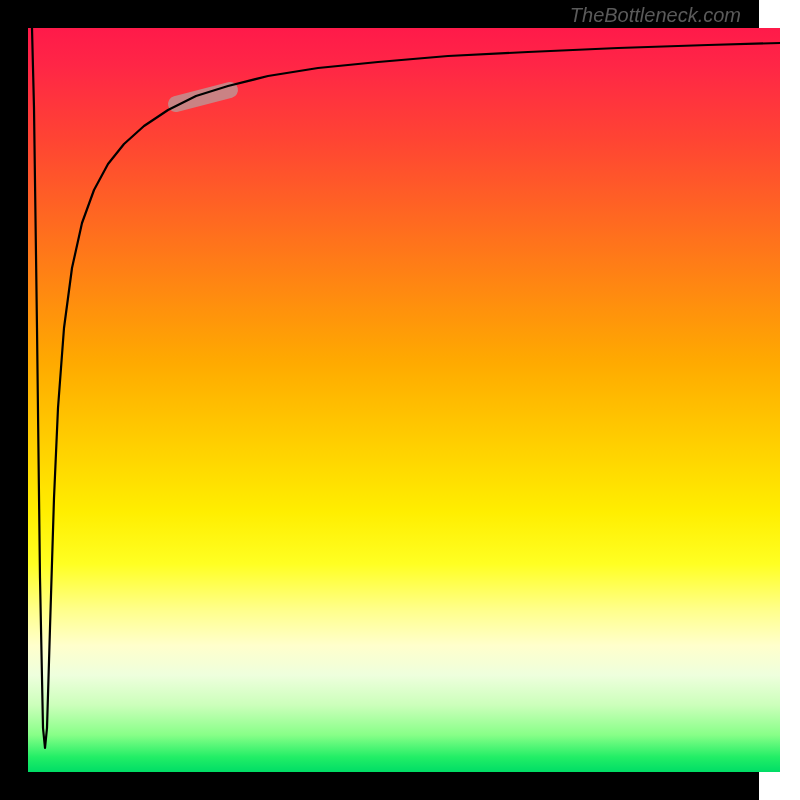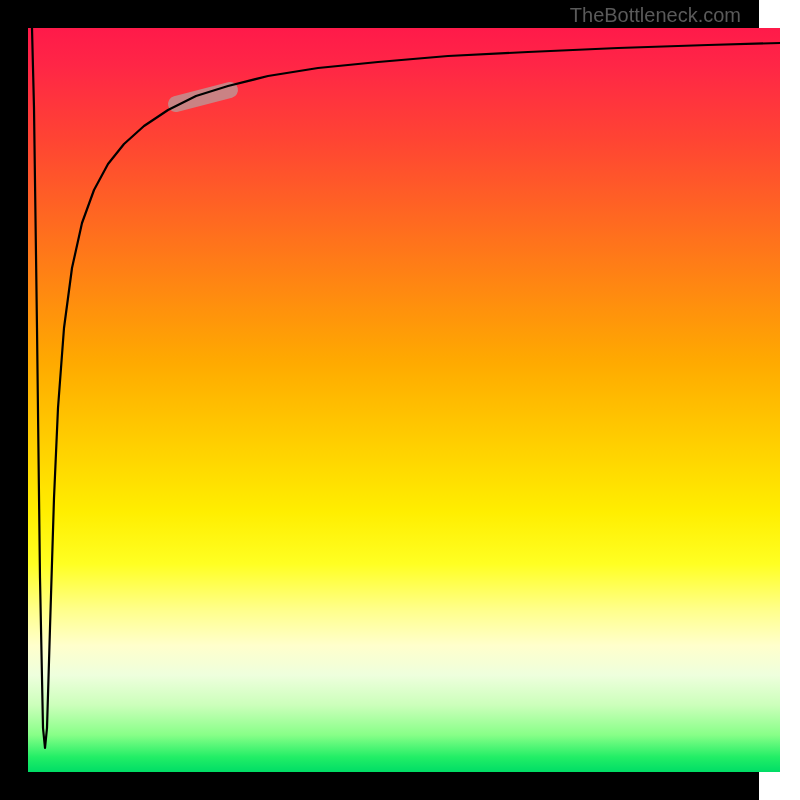--- a/index.html
+++ b/index.html
@@ -2,20 +2,21 @@
 <html><head>
 <meta charset="utf-8">
 <style>
   * { margin: 0; padding: 0; box-sizing: border-box; }
   body { width: 800px; height: 800px; position: relative; font-family: Arial, sans-serif; }
   .chart-container {
     width: 759px;
     height: 800px;
     position: relative;
     background: #000;
+    font-style: italic;
   }
   .plot-area {
     position: absolute;
     left: 28px;
     top: 28px;
     width: 752px;
     height: 744px;
     background: linear-gradient(to bottom,
       #ff1a4a 0%,
       #ff2646 5%,

